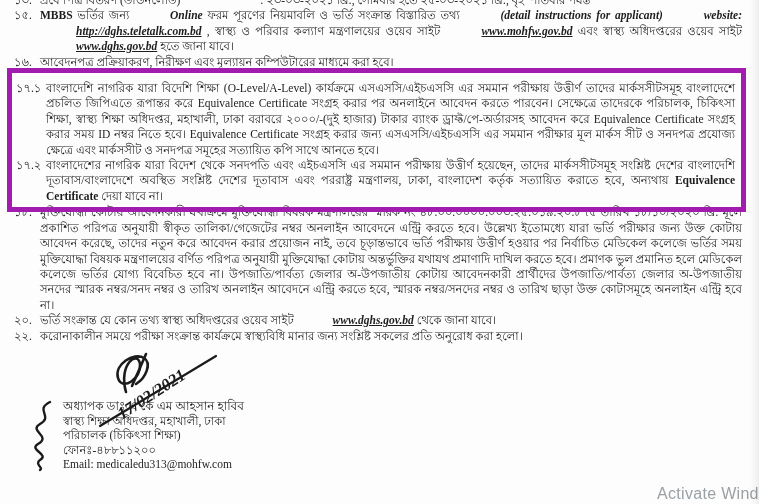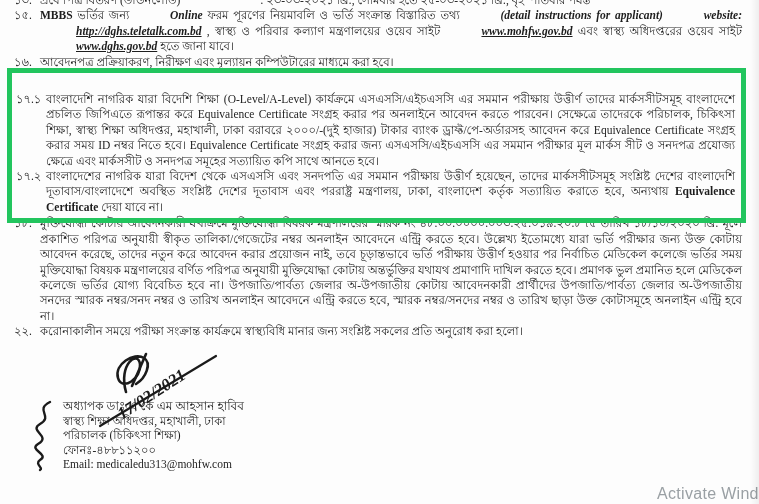--- a/index.html
+++ b/index.html
@@ -16,23 +16,23 @@
   }
   .content{
     position:absolute;top:-7px;left:0;width:752px;
     padding:0 10px 0 14px;box-sizing:border-box;
   }
   .item{display:flex;align-items:flex-start;font-size:11.5px;line-height:15.4px;}
   .num{flex:0 0 26px;white-space:nowrap;}
   .txt{flex:1;text-align:justify;}
   .red-box{
     position:relative;z-index:3;
-    border:5px solid #22c55e;
+    border:5px solid #a21caf;
     margin:-2px -4px -7px -7px;
-    padding:19px 6px 3px 4px;
+    padding:8px 6px 3px 4px;
   }
   .red-box .num{flex:0 0 30px;}
   .seg-b{font-weight:bold;}
   .seg-i{font-style:italic;padding-left:36px;}
   .seg-u{text-decoration:underline;}
   .seg-g{display:inline-block;width:80px;}
   .sig-scribble{position:absolute;left:88px;top:334px;z-index:2;}
   .margin-scribble{position:absolute;left:26px;top:398px;}
   .sig-block{
     position:absolute;left:63px;top:399px;
@@ -72,29 +72,33 @@
       </div>
 
     <div class="red-box">
       <div id="items-boxed">
           <div class="item">
             <span class="num">১৭.১</span>
             <span class="txt"><span>বাংলাদেশি নাগরিক যারা বিদেশি শিক্ষা </span><span>(O-Level/A-Level)</span><span> কার্যক্রমে এসএসসি/এইচএসসি এর সমমান পরীক্ষায় উত্তীর্ণ তাদের মার্কসসীটসমূহ বাংলাদেশে প্রচলিত জিপিএতে রূপান্তর করে </span><span>Equivalence Certificate</span><span> সংগ্রহ করার পর অনলাইনে আবেদন করতে পারবেন।  সেক্ষেত্রে তাদেরকে  পরিচালক, চিকিৎসা শিক্ষা, স্বাস্থ্য শিক্ষা অধিদপ্তর, মহাখালী, ঢাকা বরাবরে ২০০০/-(দুই হাজার) টাকার ব্যাংক ড্রাফ্ট/পে-অর্ডারসহ আবেদন করে </span><span>Equivalence Certificate</span><span> সংগ্রহ করার সময় </span><span>ID</span><span> নম্বর নিতে হবে। </span><span>Equivalence Certificate</span><span> সংগ্রহ করার জন্য এসএসসি/এইচএসসি এর সমমান পরীক্ষার মূল মার্কস সীট ও সনদপত্র প্রযোজ্য ক্ষেত্রে এবং মার্কসসীট ও সনদপত্র সমূহের সত্যায়িত কপি সাথে আনতে হবে।</span></span>
           </div>
           <div class="item">
             <span class="num">১৭.২</span>
-            <span class="txt"><span>বাংলাদেশের নাগরিক যারা বিদেশ থেকে এসএসসি এবং সনদপতি এর সমমান পরীক্ষায় উত্তীর্ণ হয়েছেন, তাদের মার্কসসীটসমূহ সংশ্লিষ্ট দেশের  বাংলাদেশি দূতাবাস/বাংলাদেশে অবস্থিত সংশ্লিষ্ট দেশের দূতাবাস এবং পররাষ্ট্র মন্ত্রণালয়, ঢাকা, বাংলাদেশ কর্তৃক সত্যায়িত করাতে হবে, অন্যথায় </span><span class="seg-b">Equivalence Certificate</span><span> দেয়া যাবে না।</span></span>
+            <span class="txt"><span>বাংলাদেশের নাগরিক যারা বিদেশ থেকে সনদপতি এবং এইচএসসি এর সমমান পরীক্ষায় উত্তীর্ণ হয়েছেন, তাদের মার্কসসীটসমূহ সংশ্লিষ্ট দেশের  বাংলাদেশি দূতাবাস/বাংলাদেশে অবস্থিত সংশ্লিষ্ট দেশের দূতাবাস এবং পররাষ্ট্র মন্ত্রণালয়, ঢাকা, বাংলাদেশ কর্তৃক সত্যায়িত করাতে হবে, অন্যথায় </span><span class="seg-b">Equivalence Certificate</span><span> দেয়া যাবে না।</span></span>
           </div>
         </div>
     </div>
 
     <div id="items-bottom">
         <div class="item">
           <span class="num">১৮.</span>
           <span class="txt"><span>মুক্তিযোদ্ধা কোটায় আবেদনকারী যথাক্রমে মুক্তিযোদ্ধা বিষয়ক মন্ত্রণালয়ের স্মারক নং ৪৮.০০.০০০০.০০৩.২৫.০১৯.২০.৮৭৫ তারিখ ১৮/১০/২০২০ খ্রি: মূলে প্রকাশিত পরিপত্র অনুযায়ী স্বীকৃত তালিকা/গেজেটের নম্বর অনলাইন আবেদনে এন্ট্রি করতে হবে। উল্লেখ্য ইতোমধ্যে যারা ভর্তি পরীক্ষার জন্য উক্ত কোটায় আবেদন করেছে, তাদের নতুন করে আবেদন করার প্রয়োজন নাই, তবে চূড়ান্তভাবে ভর্তি পরীক্ষায় উত্তীর্ণ হওয়ার পর নির্বাচিত মেডিকেল কলেজে ভর্তির সময় মুক্তিযোদ্ধা বিষয়ক মন্ত্রণালয়ের বর্ণিত পরিপত্র অনুযায়ী মুক্তিযোদ্ধা কোটায় অন্তর্ভুক্তির যথাযথ প্রমাণাদি দাখিল করতে হবে। প্রমাণক ভুল প্রমানিত হলে মেডিকেল কলেজে ভর্তির যোগ্য বিবেচিত হবে না। উপজাতি/পার্বত্য জেলার অ-উপজাতীয় কোটায় আবেদনকারী প্রার্থীদের উপজাতি/পার্বত্য জেলার অ-উপজাতীয় সনদের স্মারক নম্বর/সনদ নম্বর ও তারিখ অনলাইন আবেদনে এন্ট্রি করতে হবে, স্মারক নম্বর/সনদের নম্বর ও তারিখ ছাড়া উক্ত কোটাসমূহে অনলাইন এন্ট্রি হবে না।</span></span>
+        </div>
+        <div class="item">
+          <span class="num">২০.</span>
+          <span class="txt"><span>ভর্তি সংক্রান্ত যে কোন তথ্য স্বাস্থ্য অধিদপ্তরের ওয়েব সাইট </span><span class="seg-b seg-i seg-u">www.dghs.gov.bd</span><span> থেকে জানা যাবে।</span></span>
         </div>
         <div class="item">
           <span class="num">২২.</span>
           <span class="txt"><span>করোনাকালীন সময়ে পরীক্ষা সংক্রান্ত কার্যক্রমে স্বাস্থ্যবিধি মানার জন্য সংশ্লিষ্ট সকলের প্রতি অনুরোধ করা হলো।</span></span>
         </div>
       </div>
   </div>
 
   <svg class="sig-scribble" width="180" height="100" viewBox="0 0 180 100">
     <path d="M38,58 C30,30 50,16 52,30 C54,44 34,58 30,44 C26,30 46,18 56,24 C64,29 58,44 48,50" fill="none" stroke="#1b1b1b" stroke-width="2.6" stroke-linecap="round"></path>

